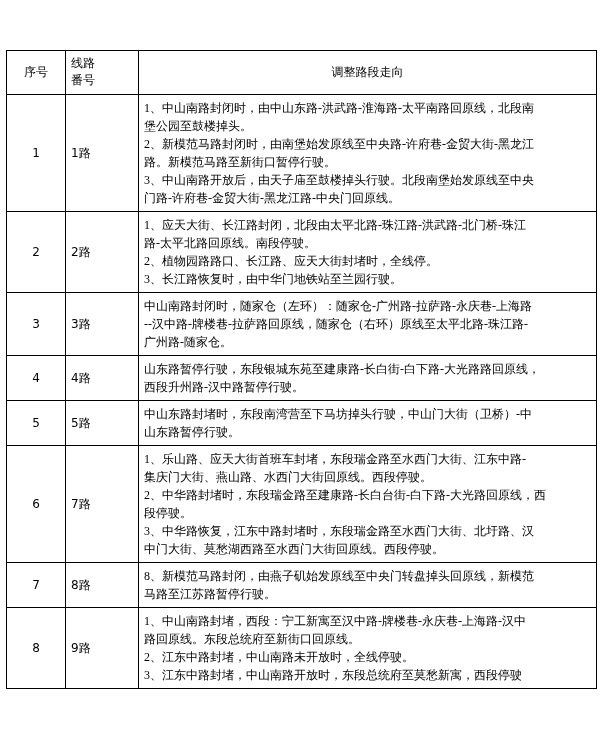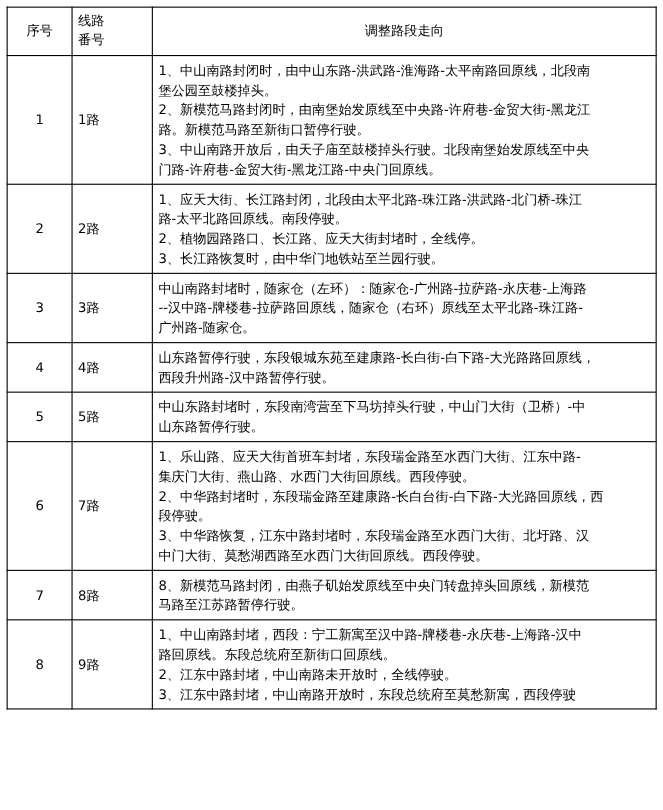--- a/index.html
+++ b/index.html
@@ -11,20 +11,21 @@
     width: 603px;
     height: 736px;
     font-family: "DejaVu Sans", "Liberation Sans", sans-serif;
     color: #000000;
   }
   .sheet {
     width: 603px;
     height: 564px;
     box-sizing: border-box;
     padding: 6px 6px 0 6px;
+    margin-top: 44px;
   }
   table.route-table {
     border-collapse: collapse;
     width: 591px;
     table-layout: fixed;
   }
   table.route-table td, table.route-table th {
     border: 1px solid #000000;
     vertical-align: middle;
     padding: 4px 5px;
@@ -34,20 +35,21 @@
   th.col-seq, td.col-seq {
     width: 48px;
     text-align: center;
   }
   th.col-line, td.col-line {
     width: 62px;
     text-align: left;
   }
   th.col-desc, td.col-desc {
     text-align: left;
+    font-family: Liberation Serif, serif;
   }
   thead th {
     font-weight: normal;
     text-align: center;
     padding: 8px 4px;
   }
   thead th .hdr {
     display: block;
     line-height: 1.45;
   }
@@ -102,21 +104,21 @@
           <div class="lines">1、应天大街、长江路封闭，北段由太平北路-珠江路-洪武路-北门桥-珠江
 路-太平北路回原线。南段停驶。
 2、植物园路路口、长江路、应天大街封堵时，全线停。
 3、长江路恢复时，由中华门地铁站至兰园行驶。</div>
         </td>
       </tr>
       <tr>
         <td class="col-seq">3</td>
         <td class="col-line">3路</td>
         <td class="col-desc">
-          <div class="lines">中山南路封堵时，随家仓（左环）：随家仓-广州路-拉萨路-永庆巷-上海路
+          <div class="lines">中山南路封闭时，随家仓（左环）：随家仓-广州路-拉萨路-永庆巷-上海路
 --汉中路-牌楼巷-拉萨路回原线，随家仓（右环）原线至太平北路-珠江路-
 广州路-随家仓。</div>
         </td>
       </tr>
       <tr>
         <td class="col-seq">4</td>
         <td class="col-line">4路</td>
         <td class="col-desc">
           <div class="lines">山东路暂停行驶，东段银城东苑至建康路-长白街-白下路-大光路路回原线，
 西段升州路-汉中路暂停行驶。</div>

